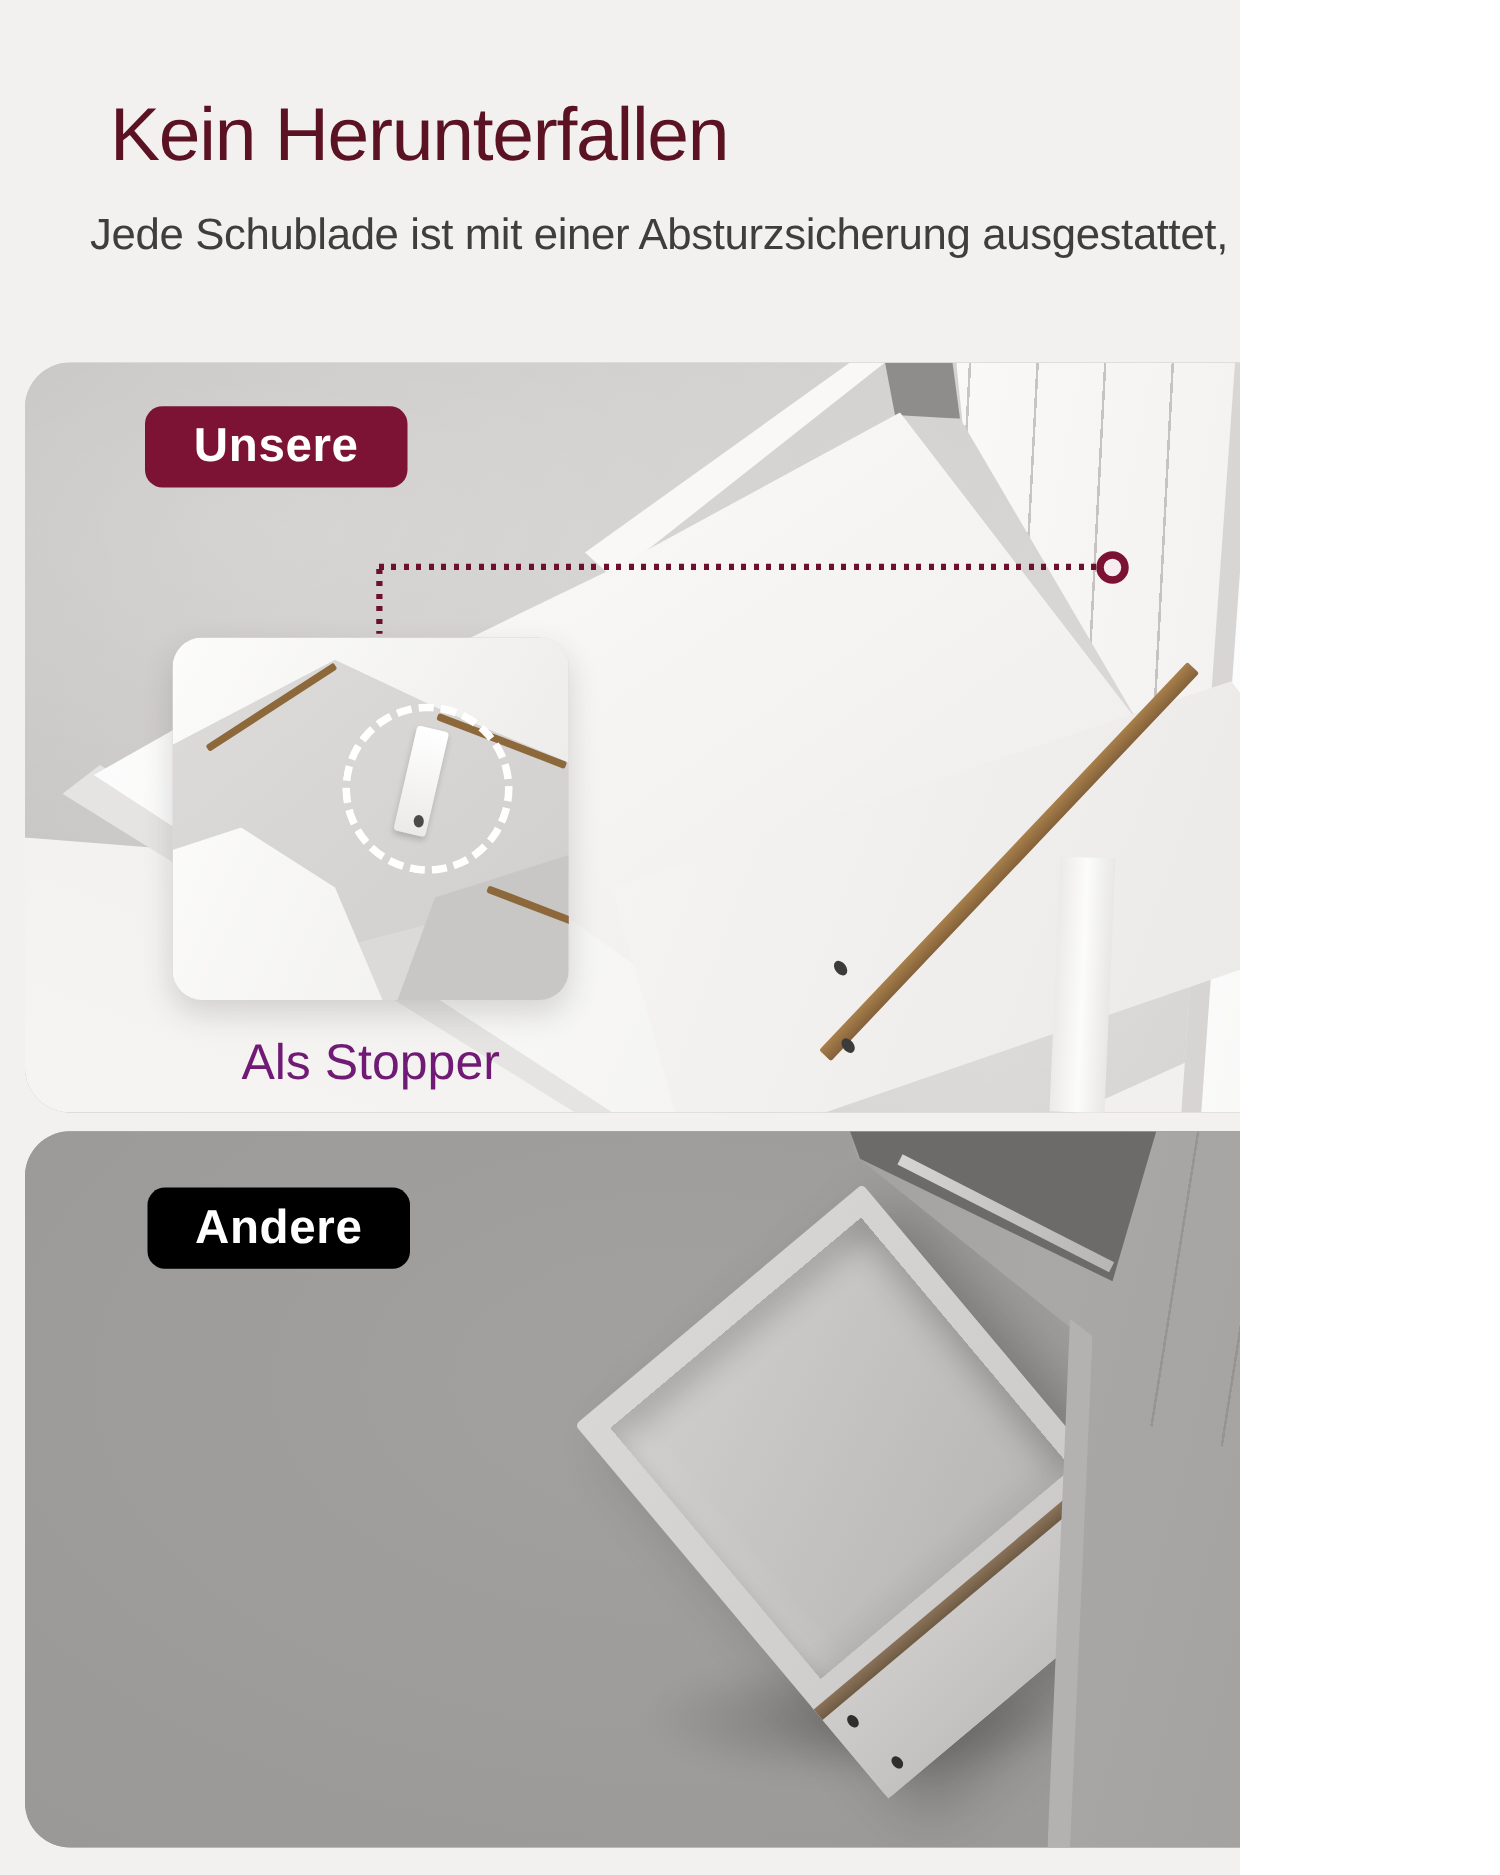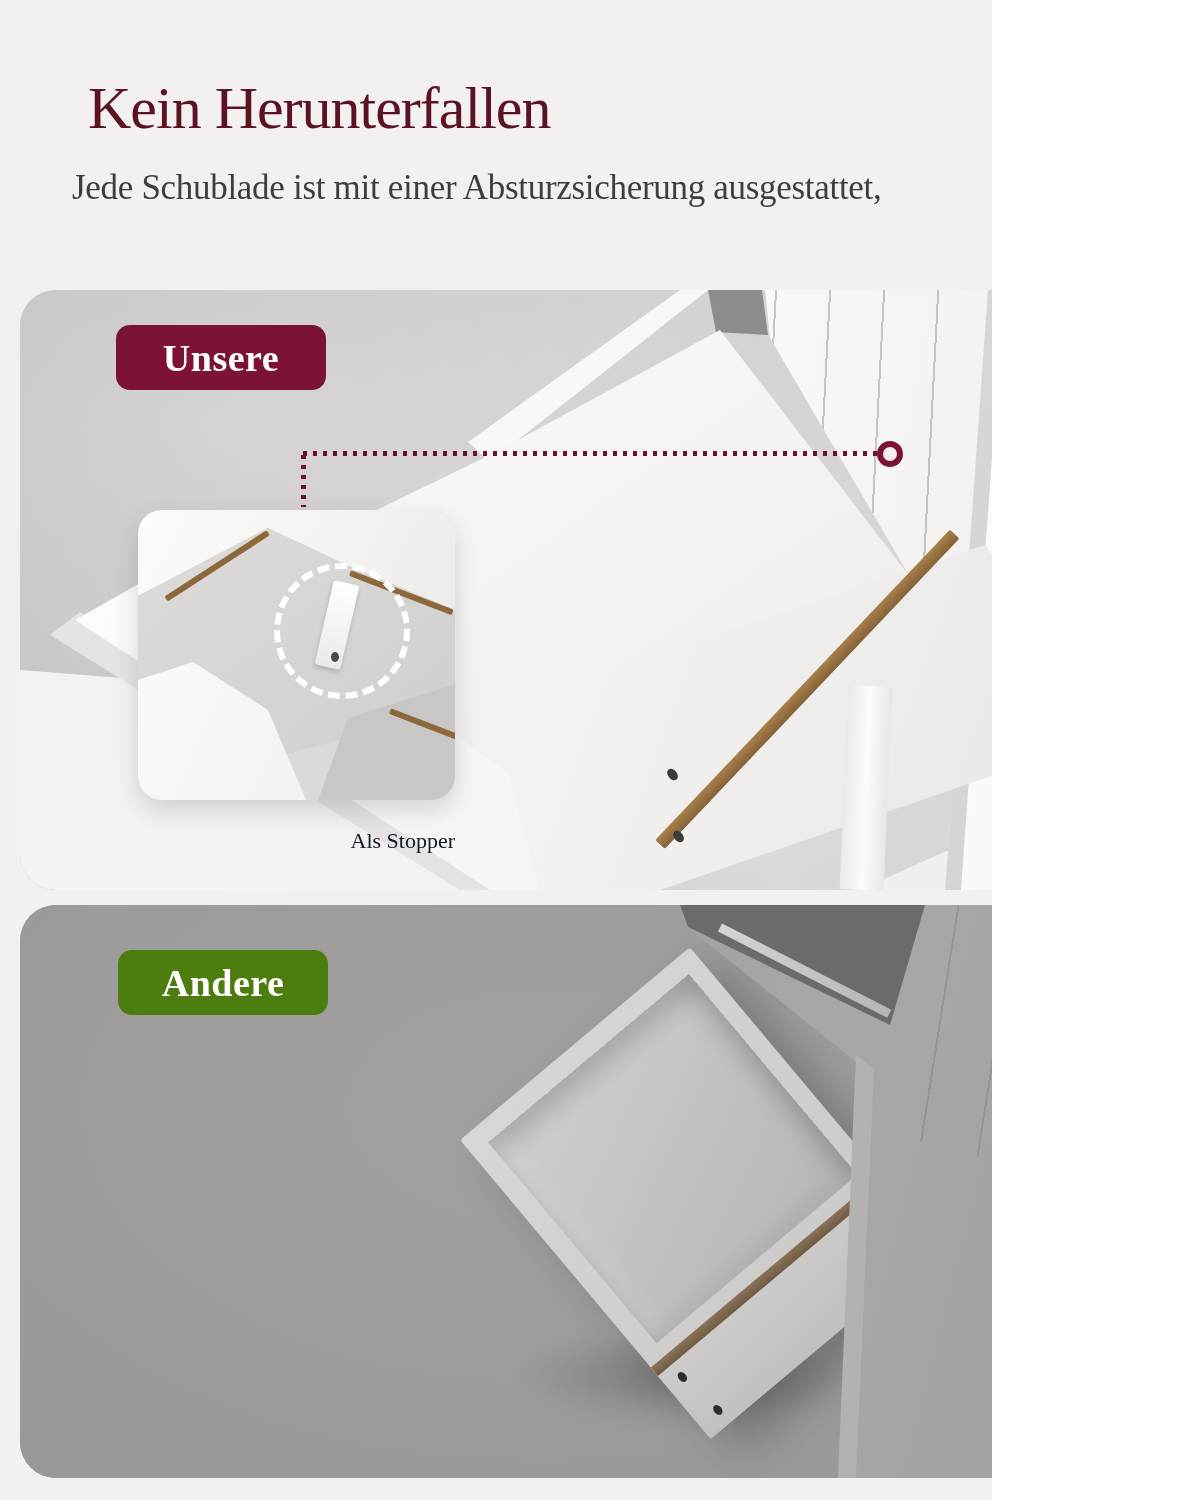--- a/index.html
+++ b/index.html
@@ -1,19 +1,19 @@
 <!DOCTYPE html>
 <html><head>
 <meta charset="utf-8">
 <style>
   html,body{margin:0;padding:0;}
   .page{
     position:relative; width:992px; height:1500px;
     background:#f2f1ef; overflow:hidden;
-    font-family:Liberation Serif, serif;
+    font-family:Liberation Sans, sans-serif;
   }
   
   .title{
     position:absolute; left:88px; top:78px; margin:0;
     font-size:60px; font-weight:500; letter-spacing:-1px;
     color:#5b1323; line-height:1;
   }
   .subtitle{
     position:absolute; left:72px; top:163px; margin:0;
     font-size:35px; font-weight:400; letter-spacing:-0.3px;
@@ -28,21 +28,21 @@
   .panel-ours{ top:290px; height:600px; background:#cfcdcb; }
   .panel-others{ top:905px; height:573px; background:#9a9897; }
   .ly{ position:absolute; inset:0; }
   
   .badge{
     position:absolute; display:flex; align-items:center; justify-content:center;
     color:#ffffff; font-weight:700; font-size:38px;
     border-radius:14px; letter-spacing:0.5px;margin-left:28px;
   }
   .badge-ours{ left:68px; top:35px; width:210px; height:65px; background:#7d1334; }
-  .badge-others{ left:70px; top:45px; width:210px; height:65px; background:#4d7c0f; }
+  .badge-others{ left:70px; top:45px; width:210px; height:65px; background:#000000; }
   
   .t-wall{
     background:
       radial-gradient(900px 420px at 18% 22%, rgba(255,255,255,0.20), transparent 65%),
       radial-gradient(700px 380px at 55% 70%, rgba(255,255,255,0.16), transparent 60%),
       linear-gradient(115deg,#c6c4c3 0%,#d2d0ce 40%,#dad8d6 72%,#d4d2d0 100%);
   }
   .t-floor-left{
     clip-path:polygon(0 380px,190px 395px,470px 560px,560px 600px,0 600px);
     background:linear-gradient(200deg,#ecebe9,#f5f4f2);
@@ -157,21 +157,21 @@
     position:absolute; left:193px; top:142px; width:8px; height:10px;
     border-radius:50%; background:#4a4a48;
   }
   .i-dash{
     position:absolute; left:136px; top:53px; width:136px; height:136px;
     box-sizing:border-box; border:6px dashed #ffffff; border-radius:50%;
     transform:rotate(10deg);
   }
   .caption{
     position:absolute; left:118px; top:538px; width:317px;
-    text-align:right; font-size:22px; color:#0f172a;
+    text-align:center; font-size:40px; color:#701a75;
   }
   
   .b-bg{
     background:radial-gradient(1500px 900px at 45% 35%, #a3a1a0 0%, #989695 70%, #929090 100%);
   }
   .b-shadow{
     position:absolute; left:430px; top:400px; width:470px; height:140px;
     background:radial-gradient(closest-side, rgba(0,0,0,0.25), transparent 70%);
     filter:blur(8px);
   }

